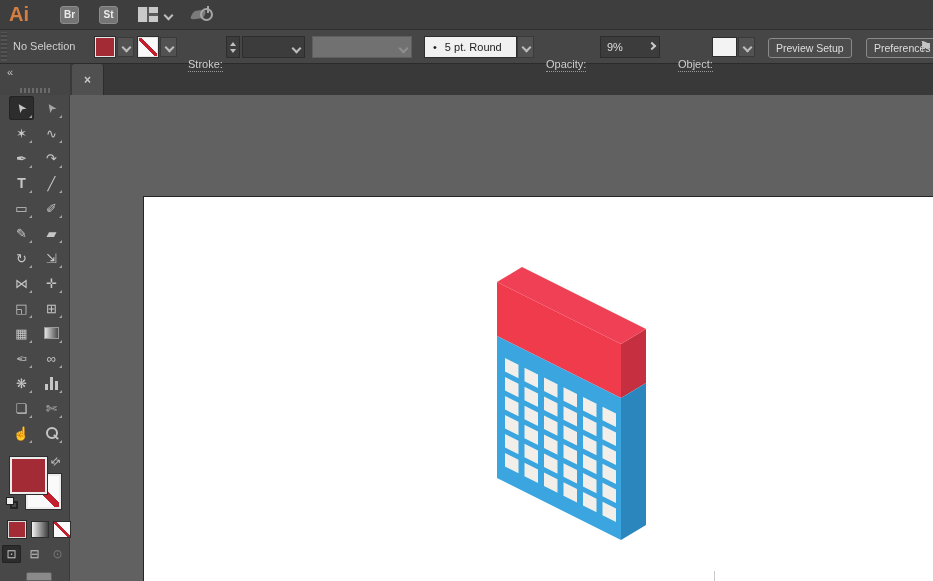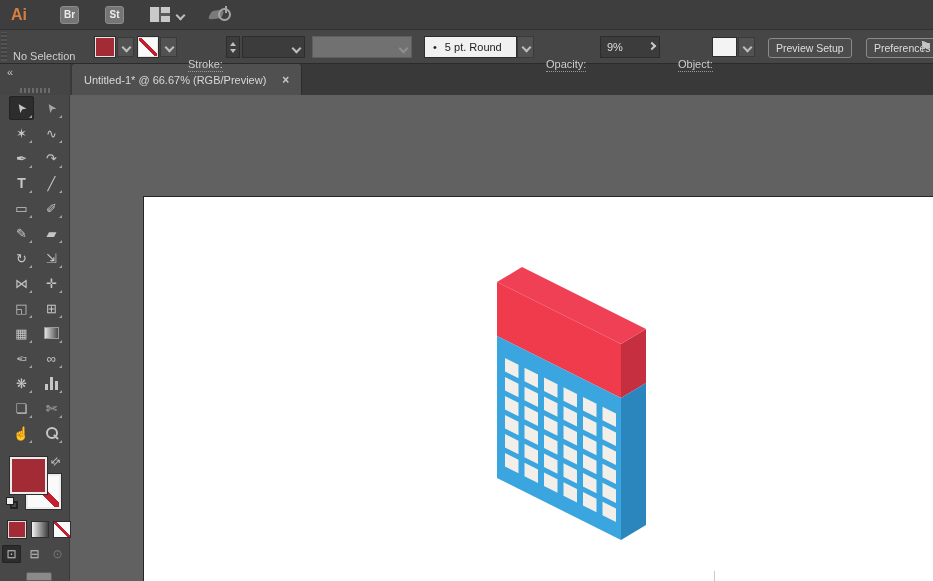--- a/index.html
+++ b/index.html
@@ -4,24 +4,24 @@
 <style>
   * { margin:0; padding:0; box-sizing:border-box; }
   html,body { width:933px; height:581px; overflow:hidden; }
   body { position:relative; background:#616161; font-family:"Liberation Sans", sans-serif;
          -webkit-font-smoothing:antialiased; }
 
   
   .menubar { position:absolute; left:0; top:0; width:933px; height:30px; background:#3E3E3E;
              border-bottom:1px solid #303030; display:flex; align-items:center; z-index:30; }
   .logo { width:38px; height:30px; display:flex; align-items:center; justify-content:center;
-          color:#D57E42; font-size:16px; font-weight:bold; }
+          color:#D57E42; font-size:20px; font-weight:bold; }
   .menu-list { display:flex; align-items:center; height:100%; }
   .menu-item { padding:0 10px; color:#D5D5D5; font-size:12px; height:100%; display:flex; align-items:center; cursor:default; }
-  .mb-right { display:flex; align-items:center; margin-left:22px; gap:26px; }
+  .mb-right { display:flex; align-items:center; margin-left:22px; gap:20px; }
   .mini-btn { width:19px; height:18px; background:#757575; border:1px solid #8C8C8C; border-radius:3px;
               color:#ECECEC; font-size:10px; font-weight:bold; display:flex; align-items:center; justify-content:center; }
   .ws-switcher { display:flex; align-items:center; gap:6px; }
   .ws-icon { width:20px; height:15px; position:relative; background:#5a5a5a; }
   .ws-icon::before { content:""; position:absolute; left:0; top:0; width:9px; height:15px; background:#C9C9C9; }
   .ws-icon::after { content:""; position:absolute; right:0; top:0; width:9px; height:6px; background:#C9C9C9;
                     box-shadow:0 9px 0 #C9C9C9; }
   .chev { width:8px; height:8px; position:relative; }
   .chev::after { content:""; position:absolute; left:1px; top:1px; width:5px; height:5px;
                  border-right:2px solid #BDBDBD; border-bottom:2px solid #BDBDBD; transform:rotate(45deg); }
@@ -29,21 +29,21 @@
   .power-icon::before { content:""; position:absolute; left:0; top:4px; width:13px; height:9px;
                         background:#8A8A8A; transform:skewX(-35deg) rotate(-8deg); border-radius:2px 6px 1px 4px; opacity:.8; }
   .power-circle { position:absolute; right:1px; top:2px; width:13px; height:13px; border:2px solid #A6A6A6; border-radius:50%; }
   .power-circle::after { content:""; position:absolute; left:4.5px; top:-4px; width:2px; height:7px; background:#A6A6A6; }
 
   
   .controlbar { position:absolute; left:0; top:30px; width:933px; height:34px; background:#464646;
                 border-bottom:1px solid #2B2B2B; z-index:29; font-size:11px; color:#CFCFCF; }
   .cb-grip { position:absolute; left:1px; top:2px; width:6px; height:29px;
              background:repeating-linear-gradient(0deg,#5a5a5a 0 2px,#3c3c3c 2px 4px); opacity:.7; }
-  .cb-status { position:absolute; left:13px; top:20px; }
+  .cb-status { position:absolute; left:13px; top:10px; }
   .swatch { position:absolute; top:7px; width:20px; height:20px; border:1px solid #E6E6E6; box-shadow:0 0 0 1px #2e2e2e; }
   .fill-swatch { left:95px; }
   .stroke-swatch { left:138px; background:#FAFAFA; overflow:hidden; position:absolute; }
   .slash { position:absolute; inset:0;
            background:linear-gradient(45deg,transparent 43%,#C3202F 43%,#C3202F 57%,transparent 57%); }
   .chev-btn { position:absolute; top:7px; width:17px; height:20px; background:#525252; border:1px solid #3a3a3a;
               display:flex; align-items:center; justify-content:center; }
   .lbl-link { position:absolute; top:28px; border-bottom:1px dotted #9a9a9a; padding-bottom:1px; }
   .stepper { position:absolute; left:226px; top:6px; width:14px; height:22px; background:#3C3C3C;
              border:1px solid #2d2d2d; display:flex; flex-direction:column; align-items:center; justify-content:center; gap:3px; }
@@ -203,21 +203,20 @@
   <div class="cb-btn btn-prefs" data-name="preferences-button">Preferences</div>
   <div class="pin-icon" data-name="workspace-pin-icon">⚑</div>
 </div>
 
 <div class="panel-header" data-name="tools-panel-header">
   <div class="collapse" data-name="collapse-panel-button">«</div>
   <div class="panel-grip" data-name="tools-panel-grip-icon"></div>
 </div>
 <div class="tabbar" data-name="document-tab-bar">
   <div class="doc-tab" data-name="document-tab">
-    <span data-name="document-tab-title">Untitled-1* @ 66.67% (RGB/Preview)</span>
     <span class="tab-close" data-name="close-tab-icon">×</span>
   </div>
 </div>
 
 <div class="toolbar" data-name="tools-panel">
   <div class="tools" data-name="tool-grid">
       <div class="tool-cell active" data-name="selection-tool">
         <span class="tool-glyph" data-name="selection-icon">➤</span>
       </div>
       <div class="tool-cell" data-name="direct-selection-tool">

